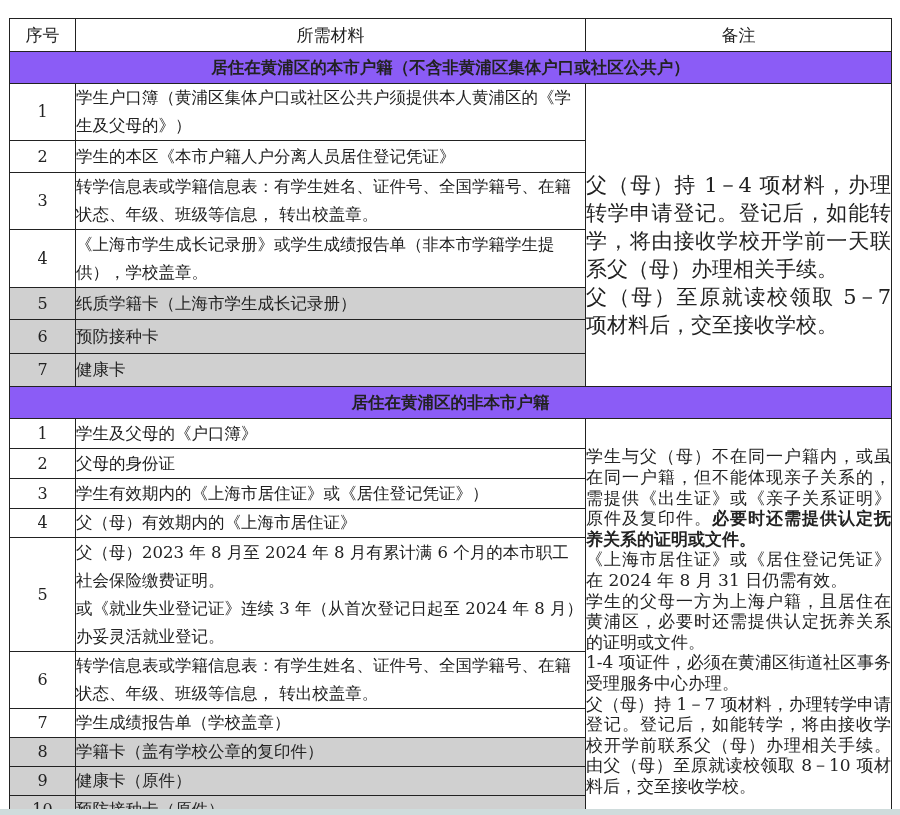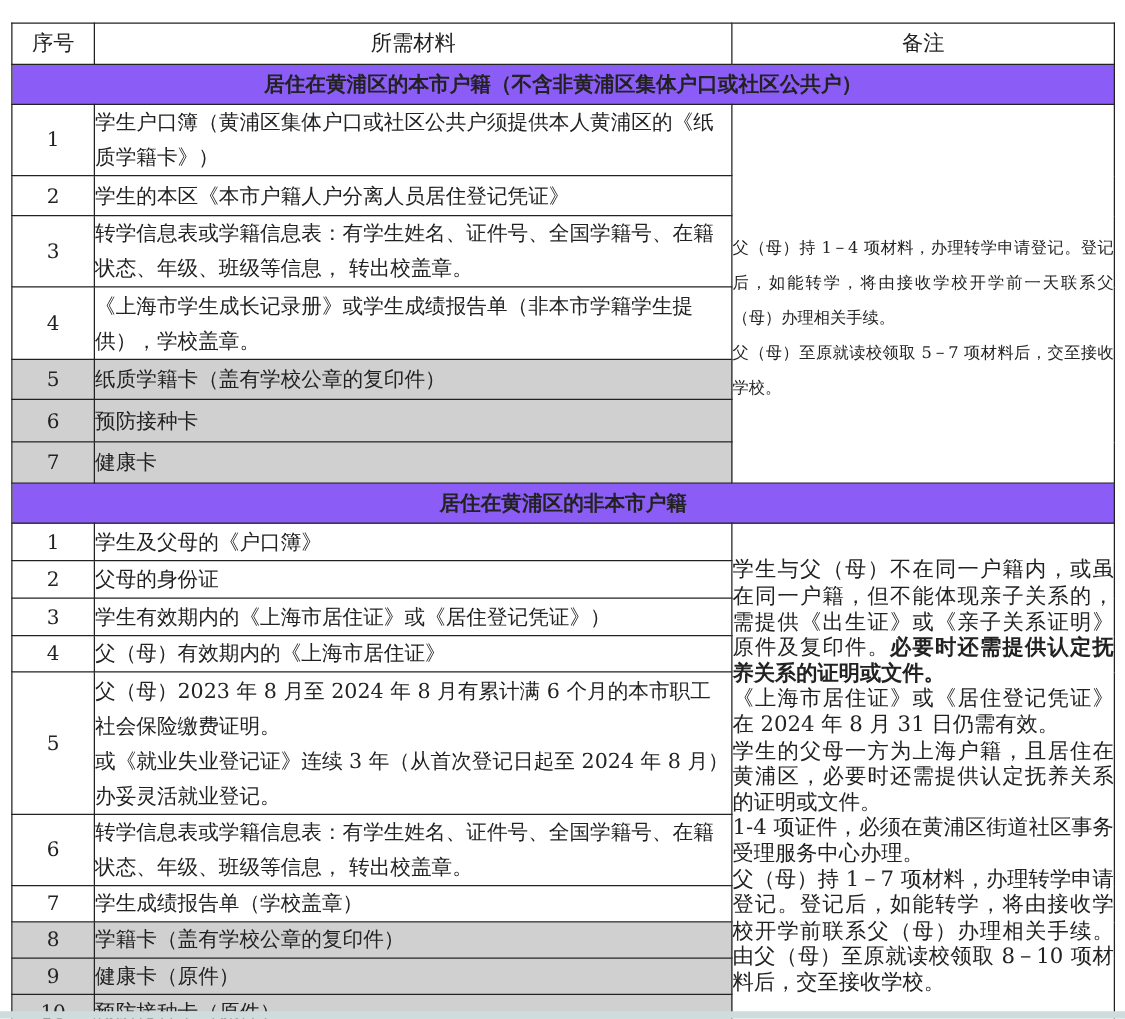--- a/index.html
+++ b/index.html
@@ -24,21 +24,21 @@
     font-family: "DejaVu Sans", "Liberation Sans", sans-serif; text-align: center;
   }
   tr.section td {
     background: #8b5cf6; height: 31px; text-align: center; font-weight: bold;
     font-family: "DejaVu Sans", "Liberation Sans", sans-serif; font-size: 16.5px;
   }
   td.num { text-align: center; font-size: 16px; }
   td.mat { padding: 0 8px 0 10px; text-align: left; }
   tr.gray td.num, tr.gray td.mat { background: #D0D0D0; }
   td.note {
-    vertical-align: top; padding: 6px 6px 0 10px; font-size: 13px; line-height: 28px;
+    vertical-align: top; padding: 6px 6px 0 10px; font-size: 21px; line-height: 28px;
     text-align: justify;
   }
   td.note2 {
     vertical-align: top; padding: 3px 6px 0 9px; font-size: 17px; line-height: 20.6px;
     text-align: justify;
   }
   .note-line { display: block; }
   .bold { font-weight: bold; font-family: "DejaVu Sans", "Liberation Sans", sans-serif; }
   .bottom-strip {
     position: absolute; left: 0; top: 809px; width: 900px; height: 6px; background: #CFDCDC;
@@ -61,42 +61,42 @@
         <th class="hdr">备注</th>
       </tr>
     </thead>
     <tbody>
 
       <tr class="section">
         <td colspan="3">居住在黄浦区的本市户籍（不含非黄浦区集体户口或社区公共户）</td>
       </tr>
       <tr style="height:57px">
         <td class="num">1</td>
-        <td class="mat">学生户口簿（黄浦区集体户口或社区公共户须提供本人黄浦区的《纸质学籍卡》）</td>
+        <td class="mat">学生户口簿（黄浦区集体户口或社区公共户须提供本人黄浦区的《学生及父母的》）</td>
         <td class="note" rowspan="7">
           <div style="height:40px"></div>
           <span class="note-line">父（母）持 1－4 项材料，办理转学申请登记。登记后，如能转学，将由接收学校开学前一天联系父（母）办理相关手续。</span>
           <span class="note-line">父（母）至原就读校领取 5－7 项材料后，交至接收学校。</span>
         </td>
       </tr>
       <tr style="height:32px">
         <td class="num">2</td>
         <td class="mat">学生的本区《本市户籍人户分离人员居住登记凭证》</td>
       </tr>
       <tr style="height:57px">
         <td class="num">3</td>
         <td class="mat">转学信息表或学籍信息表：有学生姓名、证件号、全国学籍号、在籍状态、年级、班级等信息， 转出校盖章。</td>
       </tr>
       <tr style="height:58px">
         <td class="num">4</td>
         <td class="mat">《上海市学生成长记录册》或学生成绩报告单（非本市学籍学生提供），学校盖章。</td>
       </tr>
       <tr class="gray" style="height:32px">
         <td class="num">5</td>
-        <td class="mat">纸质学籍卡（盖有学校公章的复印件）</td>
+        <td class="mat">纸质学籍卡（上海市学生成长记录册）</td>
       </tr>
       <tr class="gray" style="height:34px">
         <td class="num">6</td>
         <td class="mat">预防接种卡</td>
       </tr>
       <tr class="gray" style="height:33px">
         <td class="num">7</td>
         <td class="mat">健康卡</td>
       </tr>
 

